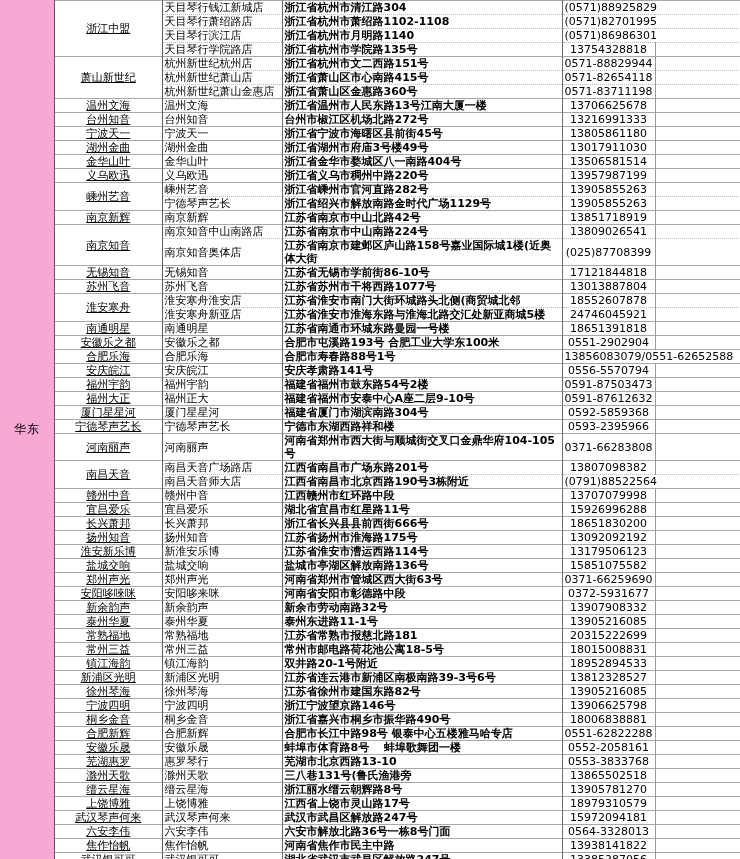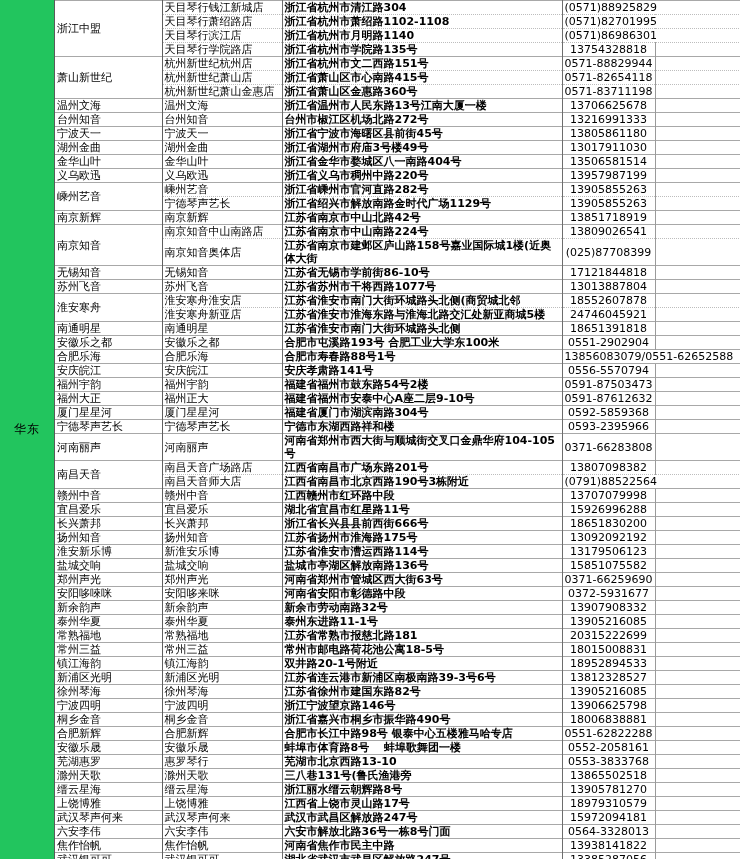--- a/index.html
+++ b/index.html
@@ -1,36 +1,37 @@
 <!DOCTYPE html>
 <html><head>
 <meta charset="utf-8">
 <style>
   html,body{margin:0;padding:0;background:#ffffff;}
   .sheet{
     width:740px;height:859px;overflow:hidden;display:flex;
     background:#ffffff;font-family:"DejaVu Sans",sans-serif;color:#000;
   }
   .region-col{
-    flex:0 0 54px;width:54px;background:#22c55e;
+    flex:0 0 54px;width:54px;background:#f9a8d4;
     border-right:1px solid #5a5a5a;
     display:flex;align-items:center;justify-content:center;
     font-size:12px;letter-spacing:1px;
   }
   table.dealer-table{
     border-collapse:collapse;table-layout:fixed;width:686px;
     border-top:1px solid #8c8c8c;border-bottom:1px dotted #b4b4b4;
   }
   td{
     font-size:11px;line-height:13px;height:13px;padding:0 2px;
     vertical-align:middle;overflow:visible;
   }
   td.dealer{
-    white-space:nowrap;
+    text-align:center;white-space:nowrap;
     border-right:1px solid #5f5f5f;
+    text-decoration:underline;
   }
   td.store{white-space:nowrap;border-right:1px solid #6d6d6d;}
   td.address{word-break:break-all;border-right:1px solid #6d6d6d;font-weight:bold;}
   td.phone{white-space:nowrap;text-align:center;}
   td.spacer{border-left:1px solid #9a9a9a;}
   td.spacer.noleft{border-left:none;}
   tr.group-start td{border-top:1px solid #a8a8a8;}
   tr.group-inner td{border-top:1px dotted #bdbdbd;}
 </style>
 </head>
@@ -191,21 +192,21 @@
         </tr>
         <tr class="group-inner">
           <td class="store">淮安寒舟新亚店</td>
           <td class="address">江苏省淮安市淮海东路与淮海北路交汇处新亚商城5楼</td>
           <td class="phone">24746045921</td>
           <td class="spacer"></td>
         </tr>
         <tr class="group-start">
           <td class="dealer" rowspan="1">南通明星</td>
           <td class="store">南通明星</td>
-          <td class="address">江苏省淮安市南门大街环城路头北侧</td>
+          <td class="address">江苏省南通市环城东路曼园一号楼</td>
           <td class="phone">18651391818</td>
           <td class="spacer"></td>
         </tr>
         <tr class="group-start">
           <td class="dealer" rowspan="1">安徽乐之都</td>
           <td class="store">安徽乐之都</td>
           <td class="address">合肥市屯溪路193号  合肥工业大学东100米</td>
           <td class="phone">0551-2902904</td>
           <td class="spacer"></td>
         </tr>

